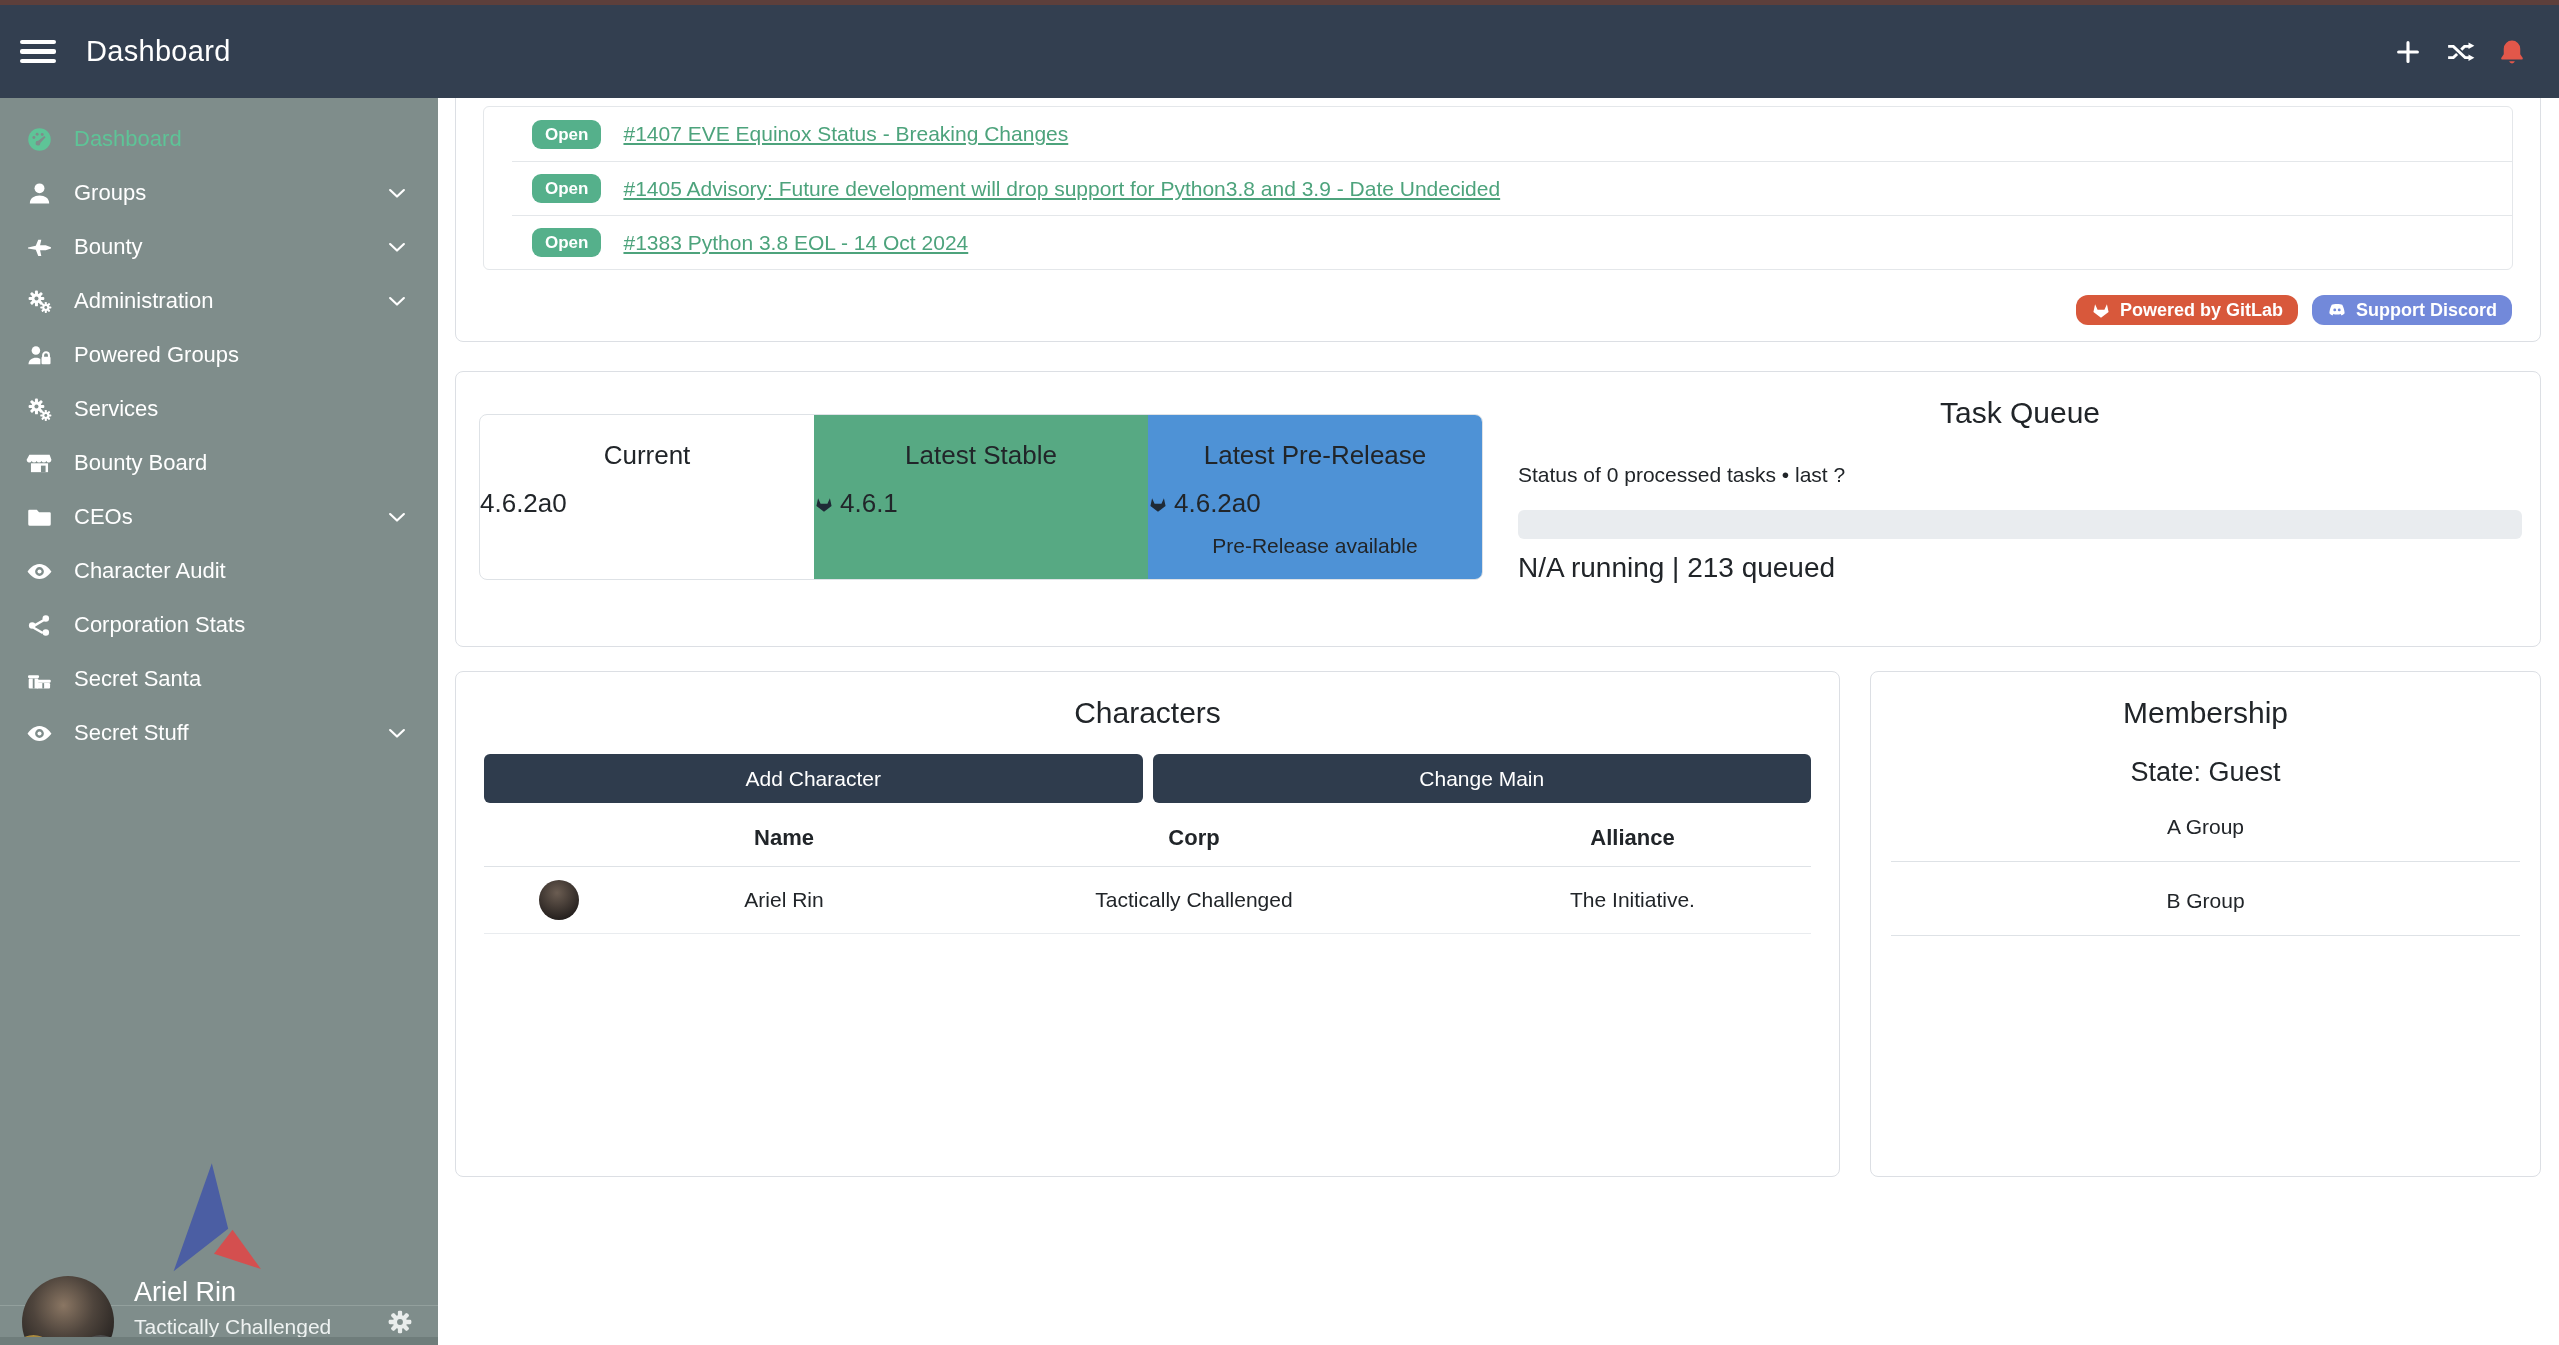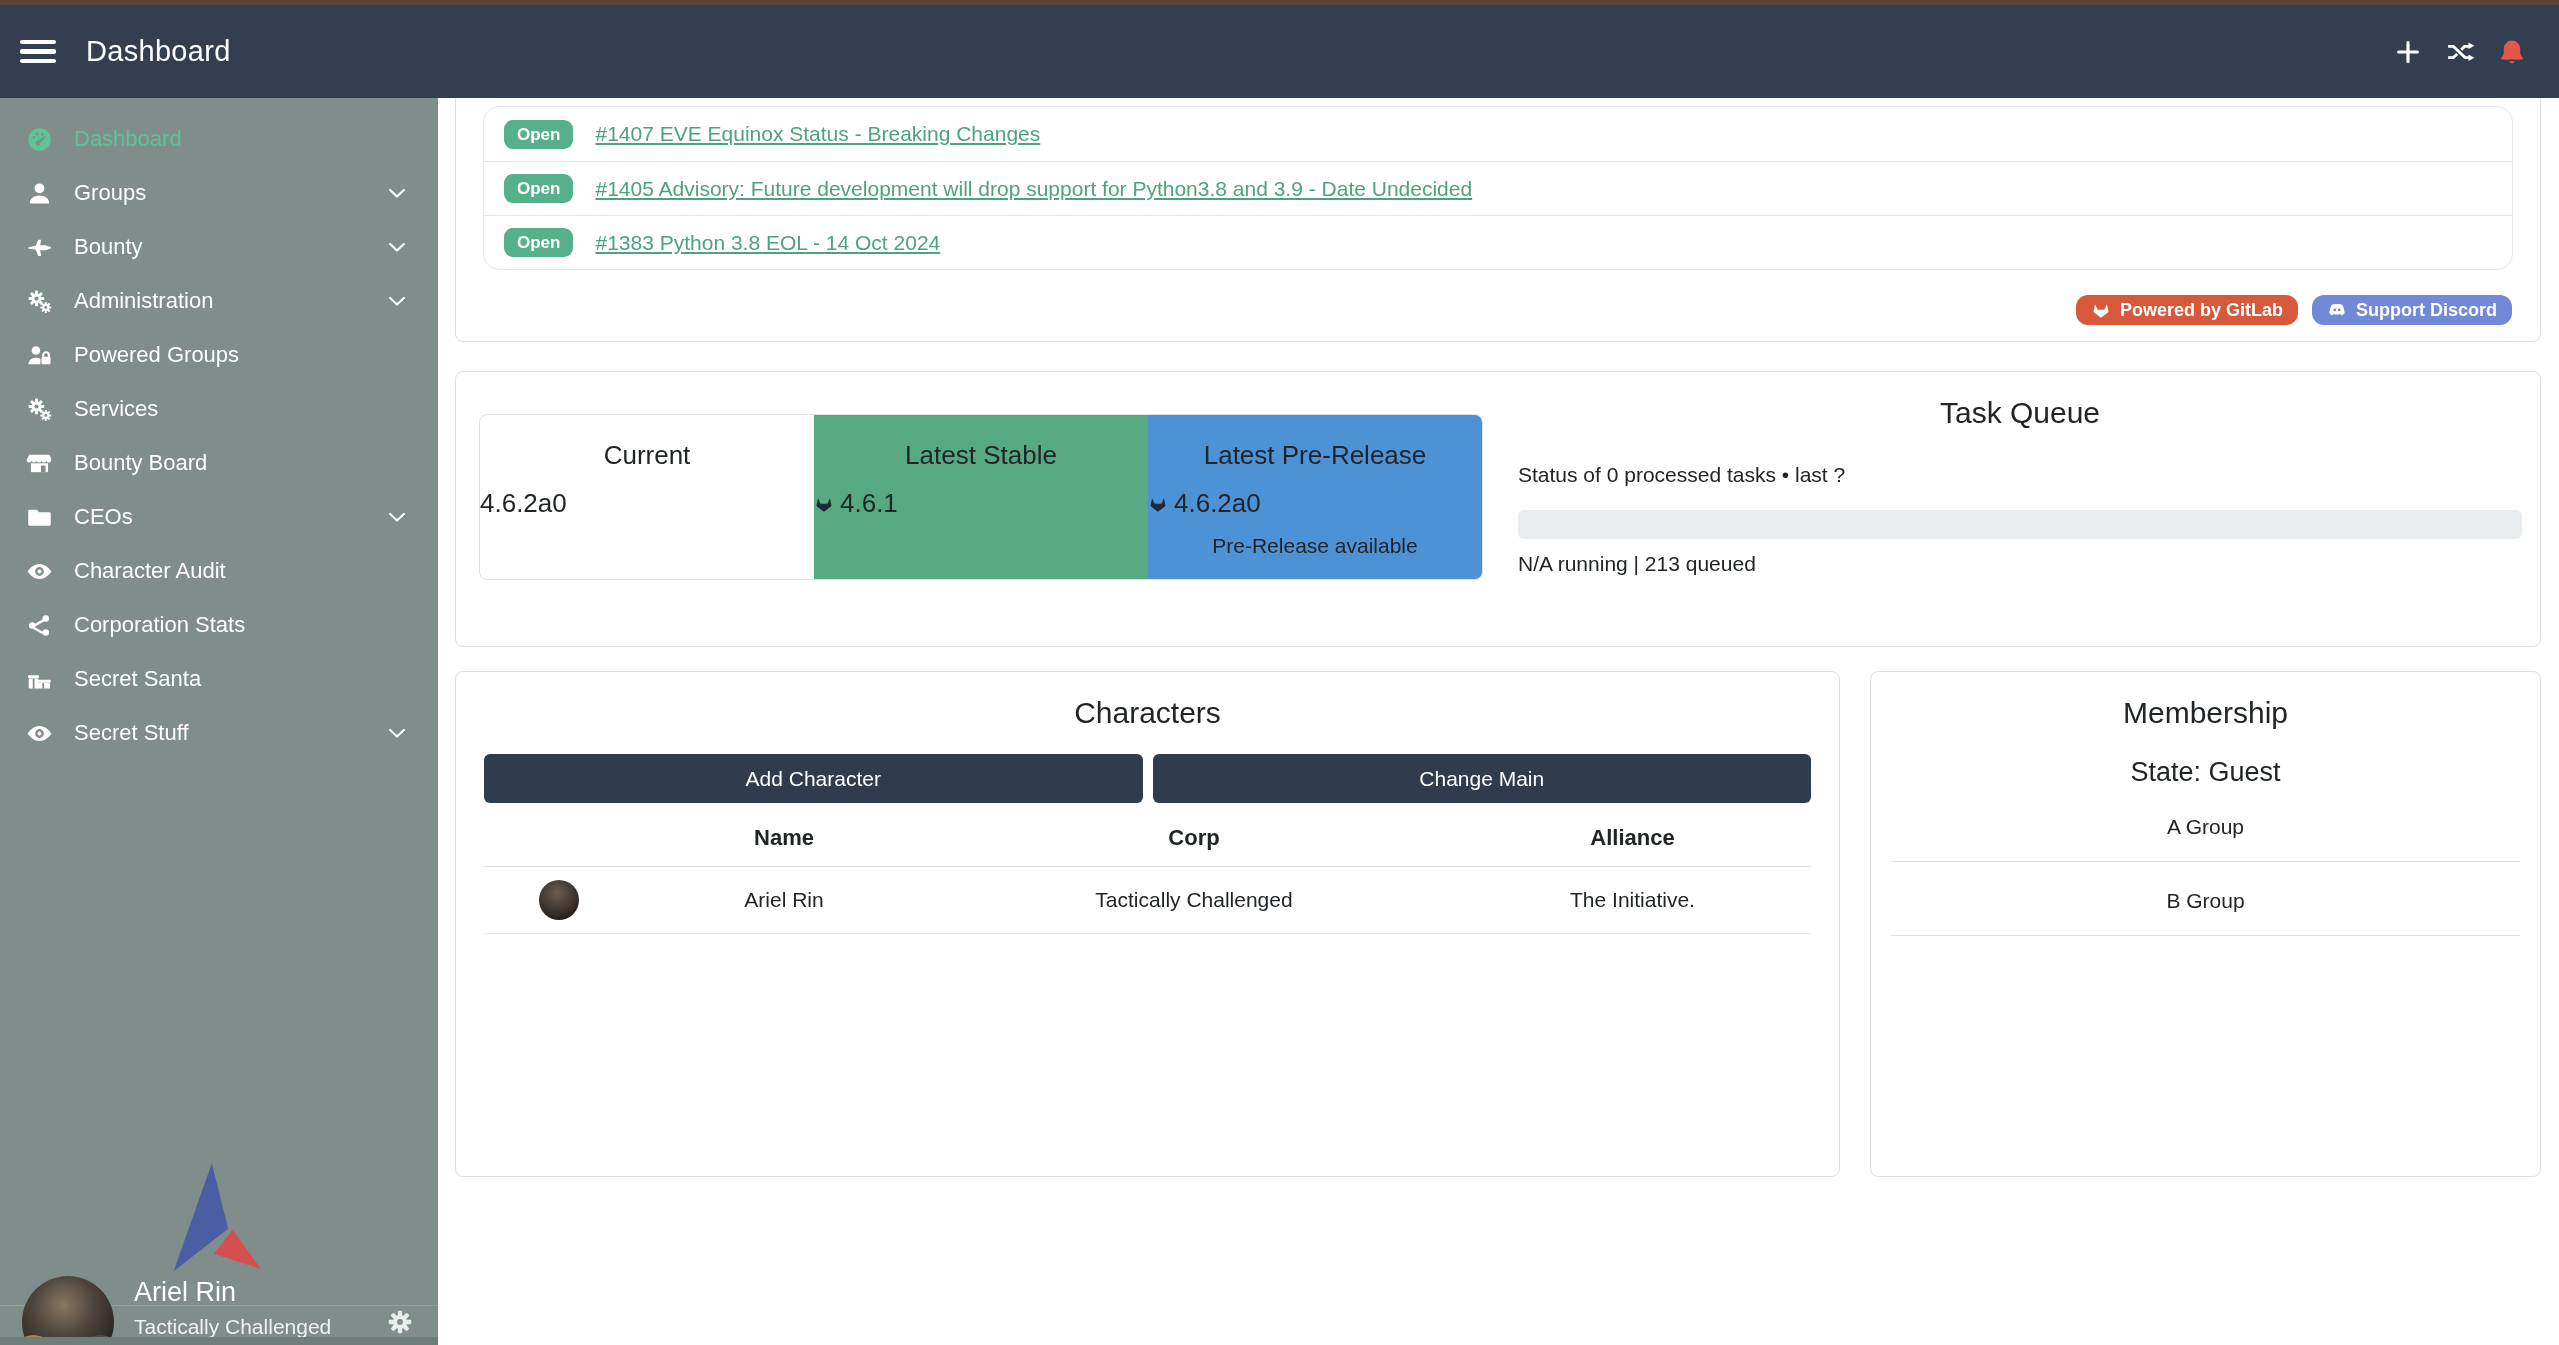--- a/index.html
+++ b/index.html
@@ -46,21 +46,21 @@
   .user-gear { margin-left:auto; width:32px; height:32px; color:#e9edec; cursor:pointer; }
   .user-gear svg { width:100%; height:100%; }
   .sidebar-strip { position:absolute; left:0; right:0; bottom:0; height:8px; background:#6f7d7b; }
 
   
   .main { margin-left:438px; padding:23px 18px 0 17px; }
   .card { background:#fff; border:1px solid #dcdfe4; border-radius:8px; }
   .card h2 { text-align:center; font-size:30px; font-weight:500; color:#212529; }
 
   .card-notifications { height:319px; position:relative; padding-top:26px; }
-  .list-group { margin:22px 27px 0; border:1px solid #e4e7ea; border-radius:17px; overflow:hidden; }
+  .list-group { margin:22px 27px 0; border:1px solid #e4e7ea; border-radius:6px; overflow:hidden;padding-left:28px; }
   .list-row { height:54px; display:flex; align-items:center; padding:0 20px; border-top:1px solid #e4e7ea; }
   .list-row:first-child { border-top:none; }
   .badge-open { background:#55b08b; color:#fff; font-weight:bold; font-size:17px; padding:6px 13px;
                 border-radius:9px; margin-right:22px; line-height:1; flex:none; }
   .notif-link { color:#4da37c; text-decoration:underline; font-size:21px; cursor:pointer; }
   .badges-row { position:absolute; right:28px; bottom:16px; display:flex; gap:14px; }
   .badge-pill { display:inline-flex; align-items:center; gap:9px; color:#fff; font-size:18px; font-weight:bold;
                 padding:0 15px; height:30px; border-radius:12px; cursor:pointer; }
   .badge-pill svg { width:20px; height:20px; }
   .badge-gitlab { background:#d8583b; }
@@ -74,21 +74,21 @@
   .v-col { flex:1; padding-top:25px; }
   .v-col.stable { background:#57a983; }
   .v-col.pre { background:#4e92d6; }
   .v-head { font-size:26px; font-weight:500; margin-bottom:17px; }
   .v-ver { font-size:26px; display:flex; justify-content:flex-start; align-items:center; gap:6px; }
   .v-ver svg { width:20px; height:20px; color:#1f2a36; }
   .v-note { font-size:21px; margin-top:15px; }
   .tq-col { flex:1; padding:0 18px 0 12px; }
   .tq-status { margin-top:33px; font-size:21px; }
   .tq-progress { margin-top:23px; height:29px; background:#e9ecef; border-radius:6px; }
-  .tq-caption { margin-top:13px; font-size:21px; }
+  .tq-caption { margin-top:13px; font-size:28px; }
 
   .row3 { display:flex; gap:30px; margin-top:24px; }
   .card-characters { width:1385px; height:506px; padding-top:24px; flex:none; }
   .btn-row { display:flex; gap:10px; margin:24px 28px 0; }
   .btn-dark { flex:1; height:49px; background:#2f3c4d; color:#fff; font-size:21px; border:none; border-radius:6px;
               font-family:inherit; cursor:pointer; }
   .char-table { margin:6px 28px 0; }
   .char-header, .char-row { display:grid; grid-template-columns:150px 300px 520px 1fr; align-items:center; text-align:center; }
   .char-header { height:58px; border-bottom:1px solid #dee2e6; font-weight:bold; font-size:22px; }
   .char-row { height:67px; border-bottom:1px solid #e9ecef; font-size:21px; }

